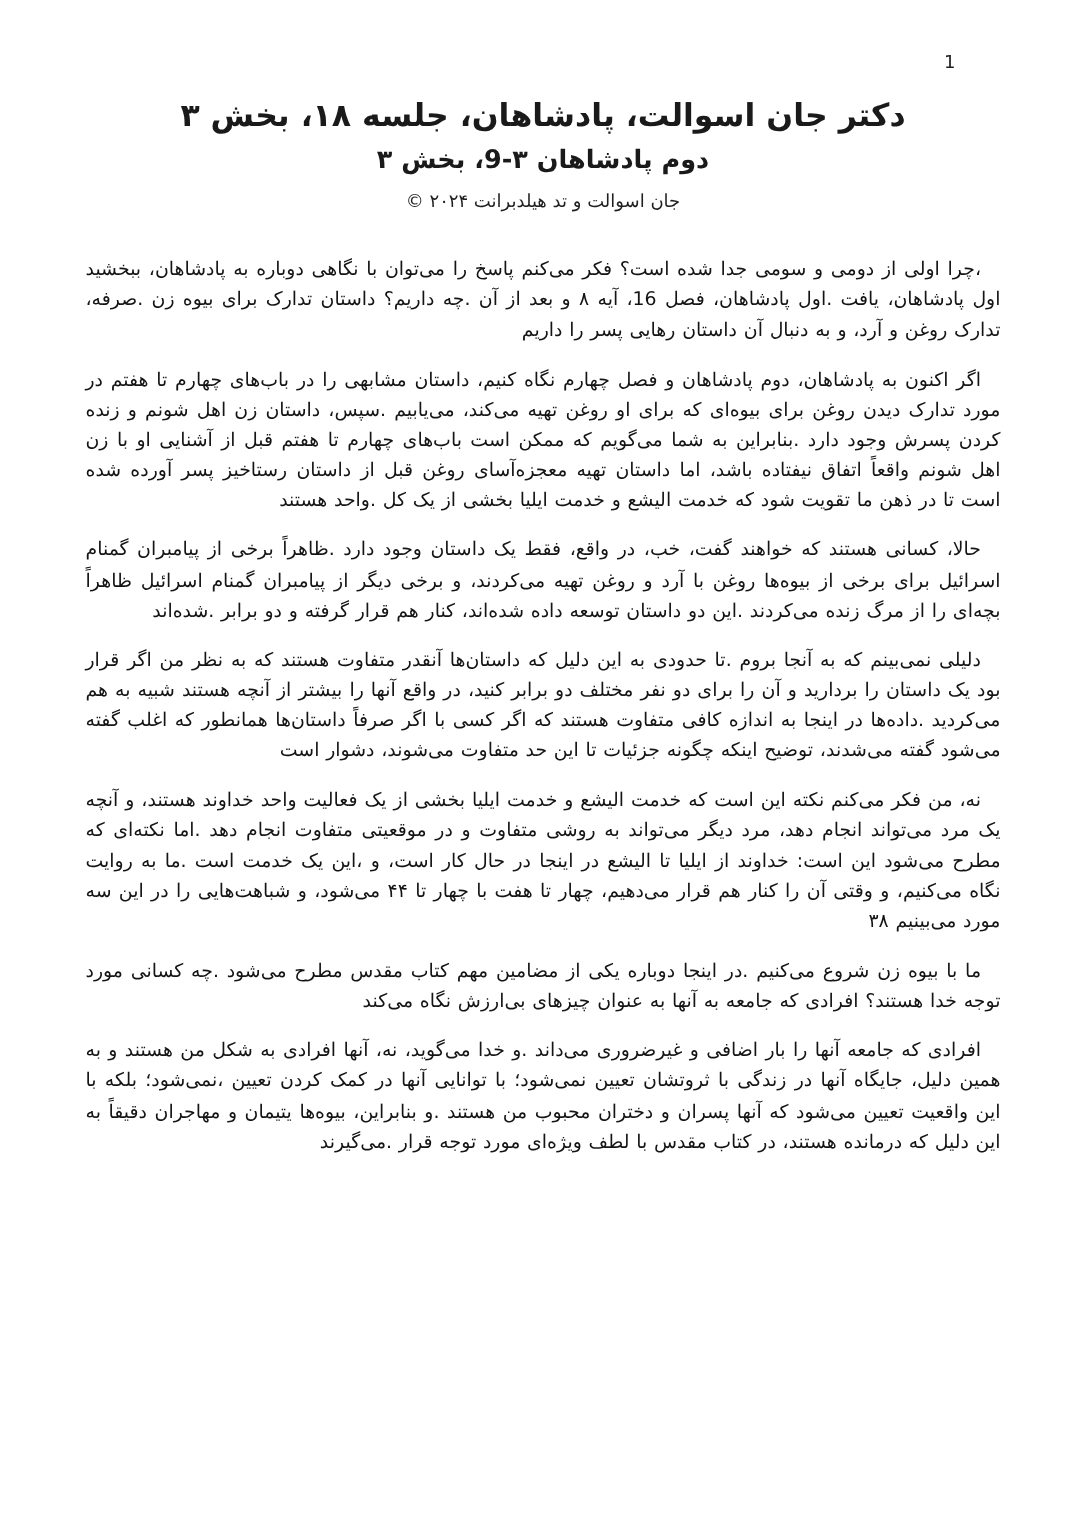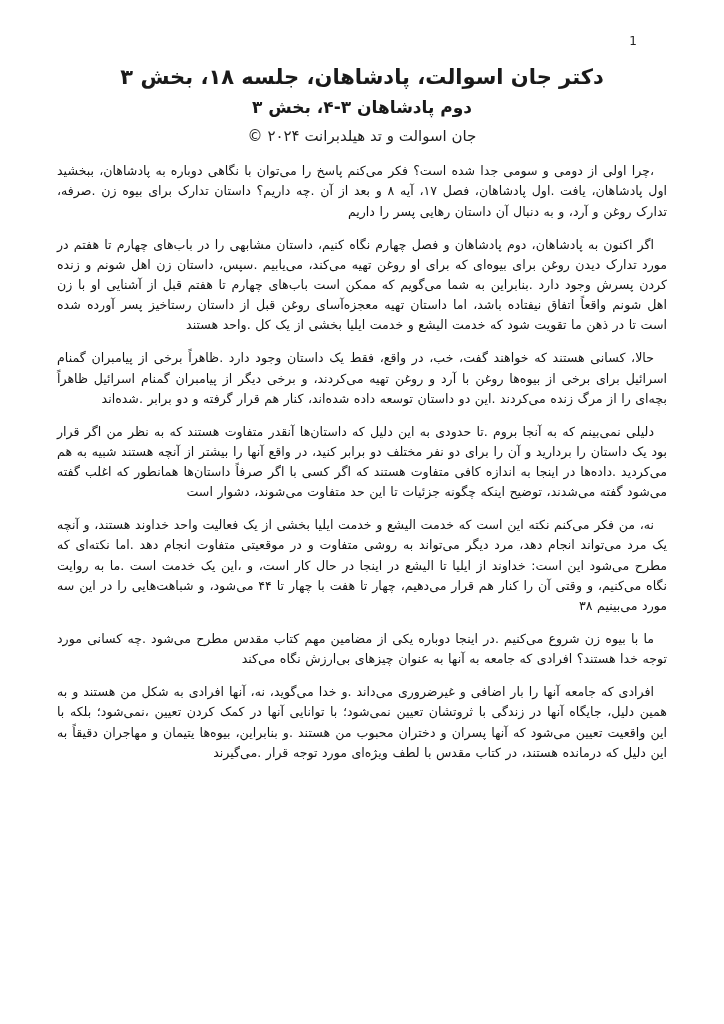--- a/index.html
+++ b/index.html
@@ -36,23 +36,23 @@
     margin: 0 0 4px 0;
     line-height: 1.45;
   }
   .doc-subtitle {
     font-size: 17px;
     font-weight: bold;
     margin: 0 0 7px 0;
     line-height: 1.4;
   }
   .doc-copyright {
-    font-size: 15px;
+    font-size: 12px;
     color: #1f1f1f;
-    margin: 0 0 16px 0;
+    margin: 0 0 28px 0;
   }
   .doc-body {
     direction: rtl;
   }
   .doc-body p {
     direction: rtl;
     unicode-bidi: plaintext;
     text-align: justify;
     font-size: 12.6px;
     line-height: 1.6;
@@ -64,26 +64,26 @@
 </style>
 </head>
 <body>
 
 <div class="page">
 
   <div class="page-number">1</div>
 
   <header class="doc-header">
     <h1 class="doc-title">دکتر جان اسوالت، پادشاهان، جلسه ۱۸، بخش ۳</h1>
-    <h2 class="doc-subtitle">دوم پادشاهان ۳-۴، بخش ۳</h2>
+    <h2 class="doc-subtitle">دوم پادشاهان ۳-9، بخش ۳</h2>
     <div class="doc-copyright">جان اسوالت و تد هیلدبرانت ۲۰۲۴ ©</div>
   </header>
 
   <main class="doc-body">
-    <p>،چرا اولی از دومی و سومی جدا شده است؟ فکر می‌کنم پاسخ را می‌توان با نگاهی دوباره به پادشاهان، ببخشید اول پادشاهان، یافت .اول پادشاهان، فصل ۱۷، آیه ۸ و بعد از آن .چه داریم؟ داستان تدارک برای بیوه زن .صرفه، تدارک روغن و آرد، و به دنبال آن داستان رهایی پسر را داریم</p>
+    <p>،چرا اولی از دومی و سومی جدا شده است؟ فکر می‌کنم پاسخ را می‌توان با نگاهی دوباره به پادشاهان، ببخشید اول پادشاهان، یافت .اول پادشاهان، فصل 16، آیه ۸ و بعد از آن .چه داریم؟ داستان تدارک برای بیوه زن .صرفه، تدارک روغن و آرد، و به دنبال آن داستان رهایی پسر را داریم</p>
     <p>اگر اکنون به پادشاهان، دوم پادشاهان و فصل چهارم نگاه کنیم، داستان مشابهی را در باب‌های چهارم تا هفتم در مورد تدارک دیدن روغن برای بیوه‌ای که برای او روغن تهیه می‌کند، می‌یابیم .سپس، داستان زن اهل شونم و زنده کردن پسرش وجود دارد .بنابراین به شما می‌گویم که ممکن است باب‌های چهارم تا هفتم قبل از آشنایی او با زن اهل شونم واقعاً اتفاق نیفتاده باشد، اما داستان تهیه معجزه‌آسای روغن قبل از داستان رستاخیز پسر آورده شده است تا در ذهن ما تقویت شود که خدمت الیشع و خدمت ایلیا بخشی از یک کل .واحد هستند</p>
     <p>حالا، کسانی هستند که خواهند گفت، خب، در واقع، فقط یک داستان وجود دارد .ظاهراً برخی از پیامبران گمنام اسرائیل برای برخی از بیوه‌ها روغن با آرد و روغن تهیه می‌کردند، و برخی دیگر از پیامبران گمنام اسرائیل ظاهراً بچه‌ای را از مرگ زنده می‌کردند .این دو داستان توسعه داده شده‌اند، کنار هم قرار گرفته و دو برابر .شده‌اند</p>
     <p>دلیلی نمی‌بینم که به آنجا بروم .تا حدودی به این دلیل که داستان‌ها آنقدر متفاوت هستند که به نظر من اگر قرار بود یک داستان را بردارید و آن را برای دو نفر مختلف دو برابر کنید، در واقع آنها را بیشتر از آنچه هستند شبیه به هم می‌کردید .داده‌ها در اینجا به اندازه کافی متفاوت هستند که اگر کسی با اگر صرفاً داستان‌ها همانطور که اغلب گفته می‌شود گفته می‌شدند، توضیح اینکه چگونه جزئیات تا این حد متفاوت می‌شوند، دشوار است</p>
     <p>نه، من فکر می‌کنم نکته این است که خدمت الیشع و خدمت ایلیا بخشی از یک فعالیت واحد خداوند هستند، و آنچه یک مرد می‌تواند انجام دهد، مرد دیگر می‌تواند به روشی متفاوت و در موقعیتی متفاوت انجام دهد .اما نکته‌ای که مطرح می‌شود این است: خداوند از ایلیا تا الیشع در اینجا در حال کار است، و ،این یک خدمت است .ما به روایت نگاه می‌کنیم، و وقتی آن را کنار هم قرار می‌دهیم، چهار تا هفت با چهار تا ۴۴ می‌شود، و شباهت‌هایی را در این سه مورد می‌بینیم ۳۸</p>
     <p>ما با بیوه زن شروع می‌کنیم .در اینجا دوباره یکی از مضامین مهم کتاب مقدس مطرح می‌شود .چه کسانی مورد توجه خدا هستند؟ افرادی که جامعه به آنها به عنوان چیزهای بی‌ارزش نگاه می‌کند</p>
     <p>افرادی که جامعه آنها را بار اضافی و غیرضروری می‌داند .و خدا می‌گوید، نه، آنها افرادی به شکل من هستند و به همین دلیل، جایگاه آنها در زندگی با ثروتشان تعیین نمی‌شود؛ با توانایی آنها در کمک کردن تعیین ،نمی‌شود؛ بلکه با این واقعیت تعیین می‌شود که آنها پسران و دختران محبوب من هستند .و بنابراین، بیوه‌ها یتیمان و مهاجران دقیقاً به این دلیل که درمانده هستند، در کتاب مقدس با لطف ویژه‌ای مورد توجه قرار .می‌گیرند</p>
   </main>
 
 </div>
 

